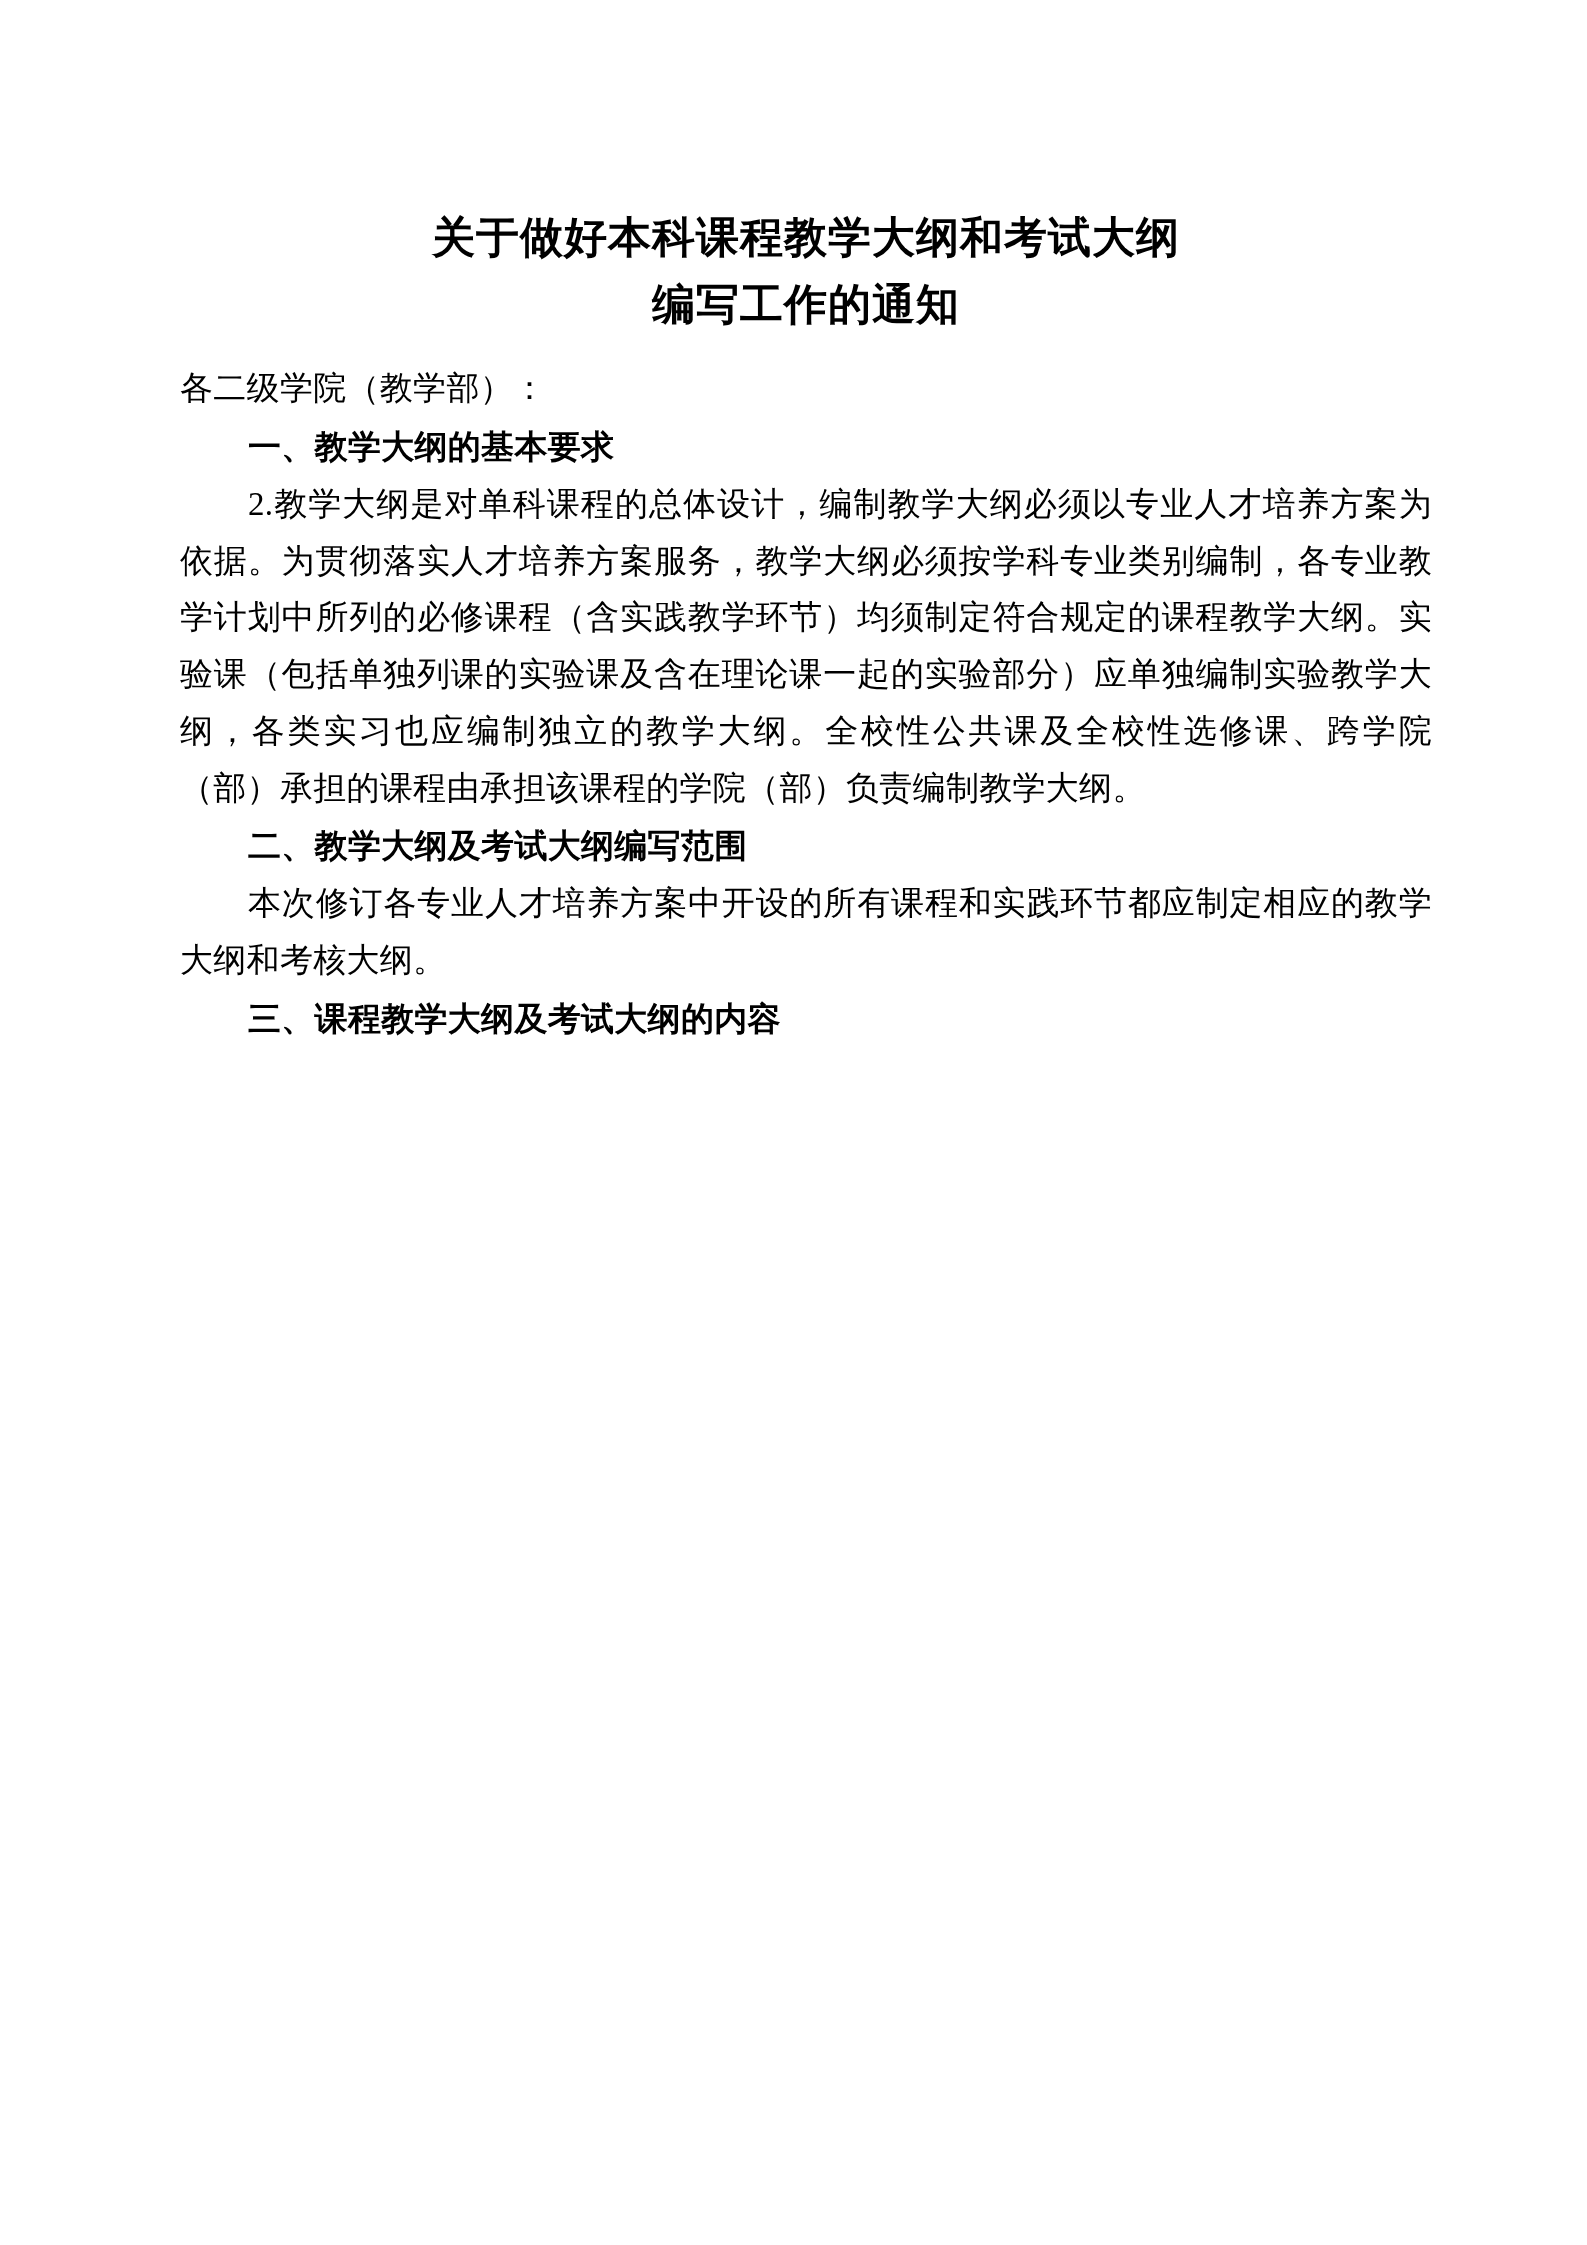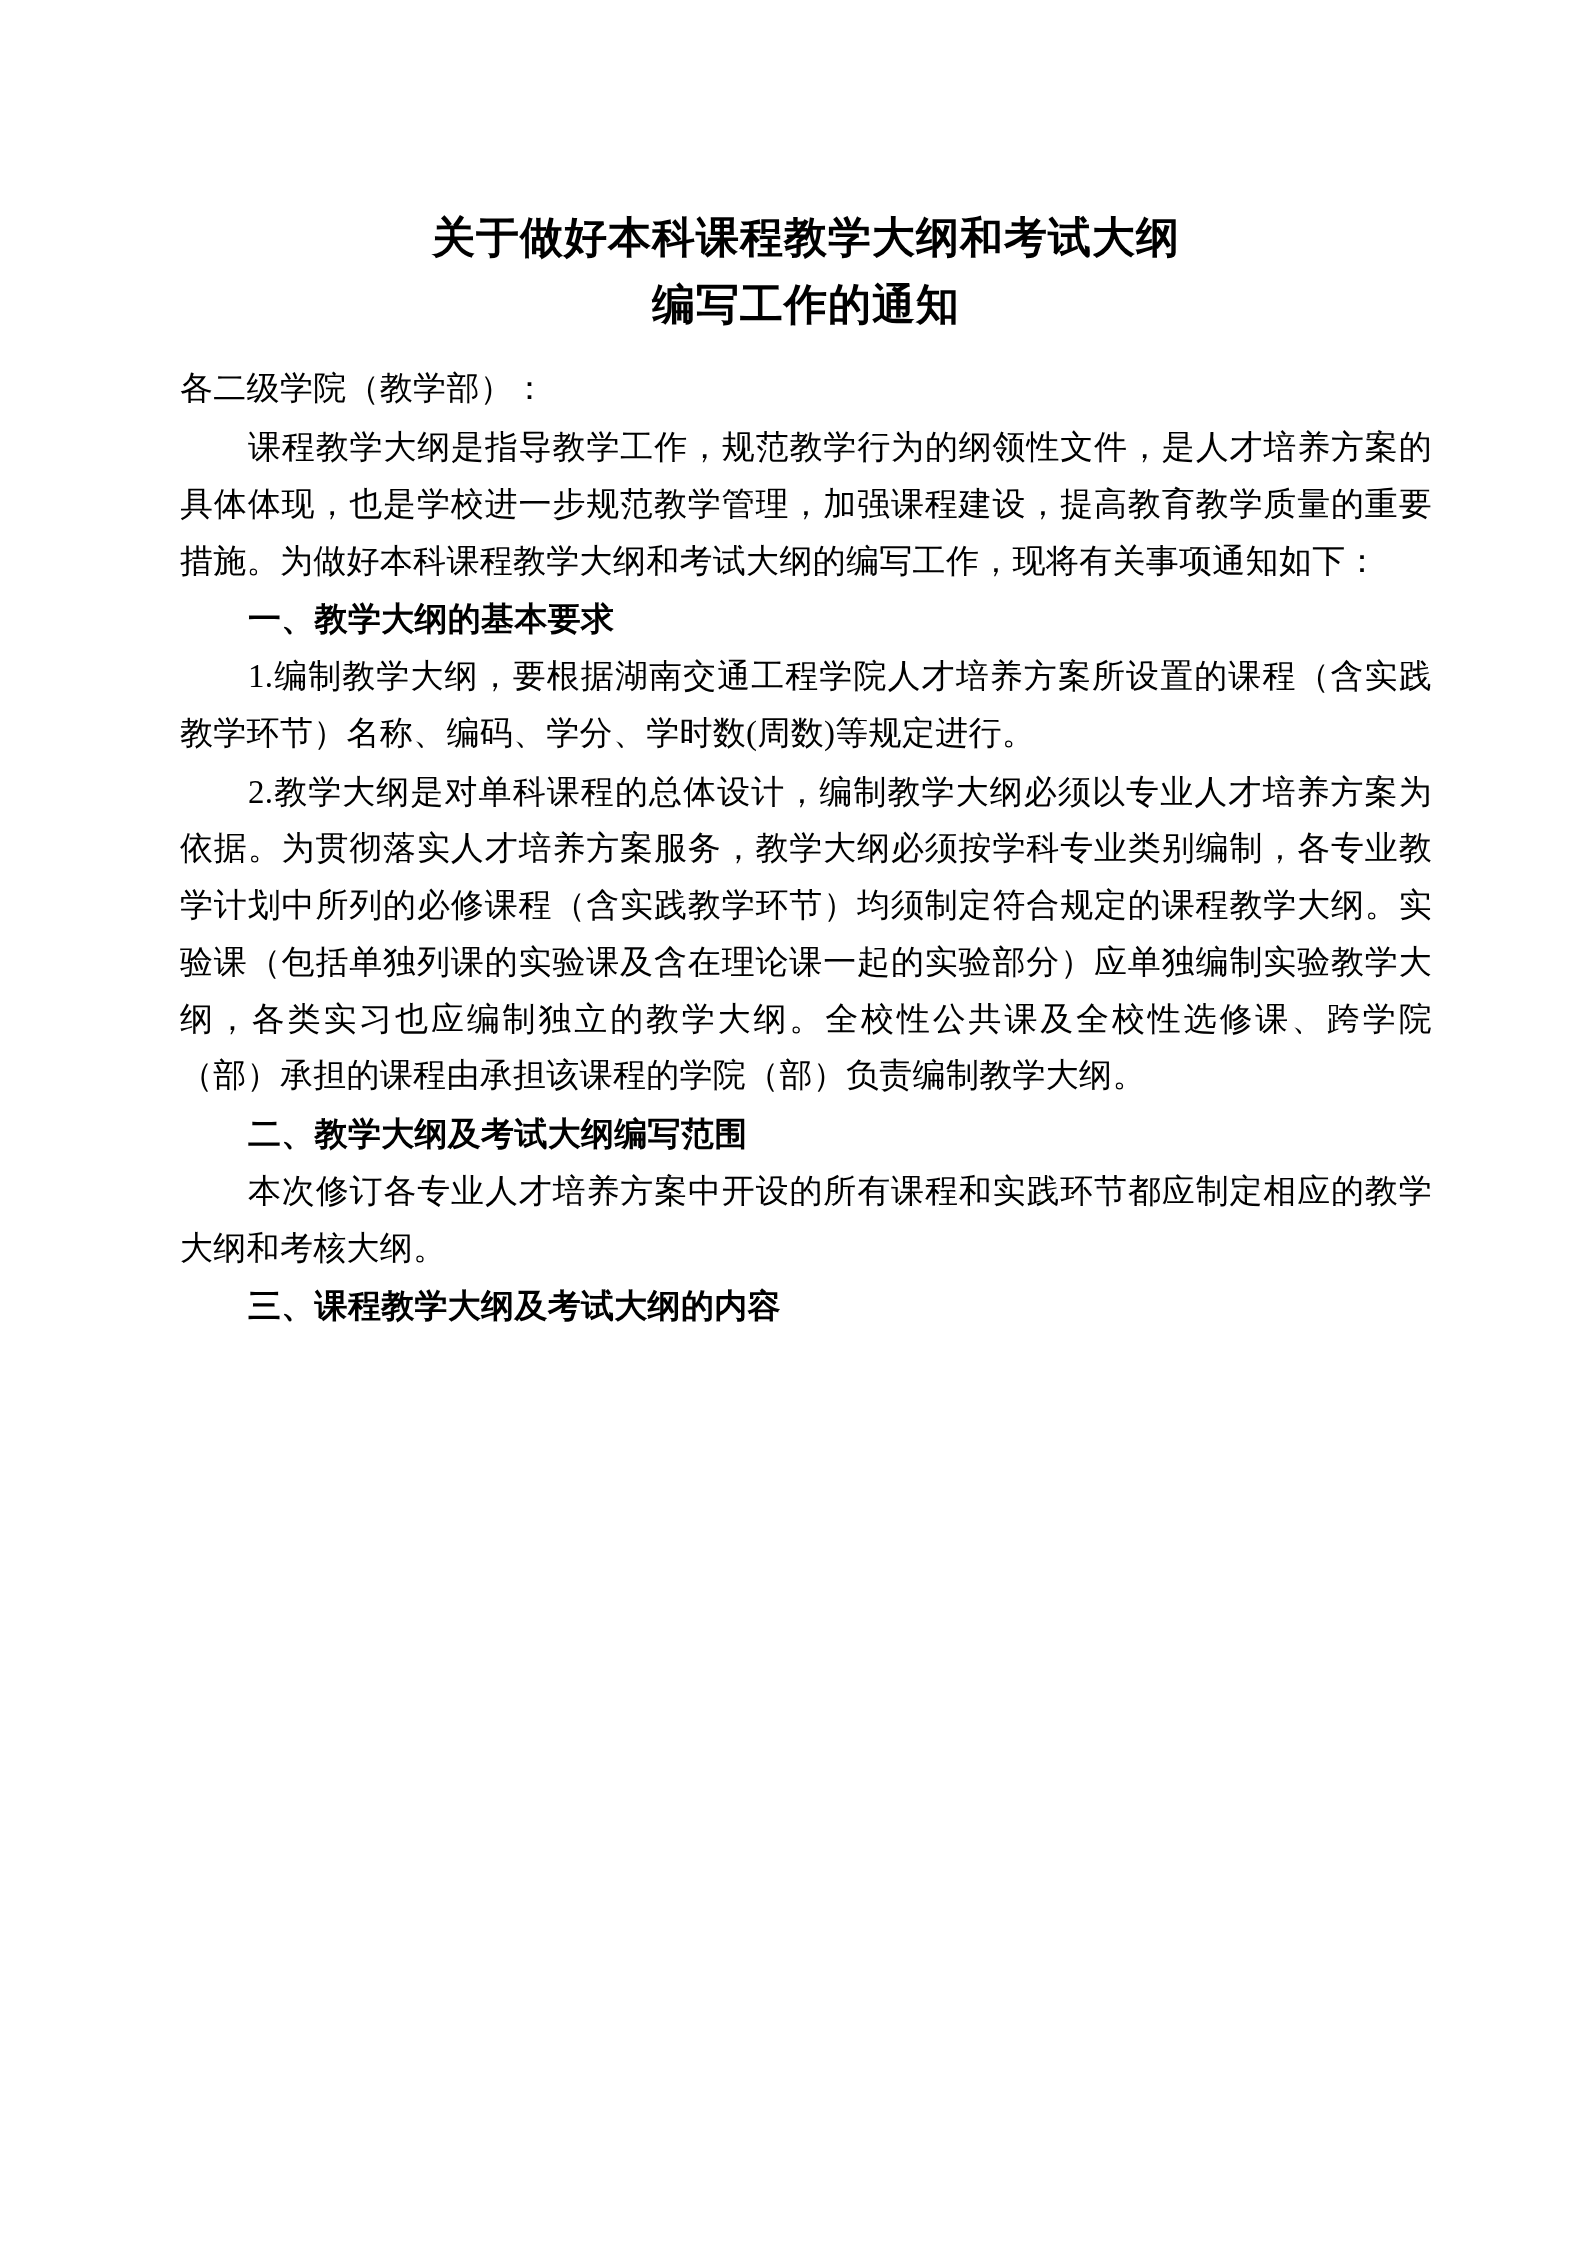--- a/index.html
+++ b/index.html
@@ -64,25 +64,23 @@
 
   <div class="title-block">
     <div class="title-line">关于做好本科课程教学大纲和考试大纲</div>
     <div class="title-line">编写工作的通知</div>
   </div>
 
   <div class="doc-body">
 
     <p class="para noindent">各二级学院（教学部）：</p>
 
-    <p class="para indent">课程教学大纲是指导教学工作，规范教学行为的纲领性文件，是人才培养方案的具体体现，也是学校进一步规范教学管理，加强课程建设，提高教育教学质量的重要措施。为做好本科课程教学大纲和考试大纲的编写工作，现将有关事项通知如下：</p>
 
     <p class="heading">一、教学大纲的基本要求</p>
 
-    <p class="para indent">1.编制教学大纲，要根据湖南交通工程学院人才培养方案所设置的课程（含实践教学环节）名称、编码、学分、学时数(周数)等规定进行。</p>
 
     <p class="para indent">2.教学大纲是对单科课程的总体设计，编制教学大纲必须以专业人才培养方案为依据。为贯彻落实人才培养方案服务，教学大纲必须按学科专业类别编制，各专业教学计划中所列的必修课程（含实践教学环节）均须制定符合规定的课程教学大纲。实验课（包括单独列课的实验课及含在理论课一起的实验部分）应单独编制实验教学大纲，各类实习也应编制独立的教学大纲。全校性公共课及全校性选修课、跨学院（部）承担的课程由承担该课程的学院（部）负责编制教学大纲。</p>
 
 
     <p class="heading">二、教学大纲及考试大纲编写范围</p>
 
     <p class="para indent">本次修订各专业人才培养方案中开设的所有课程和实践环节都应制定相应的教学大纲和考核大纲。</p>
 
     <p class="heading">三、课程教学大纲及考试大纲的内容</p>
 

